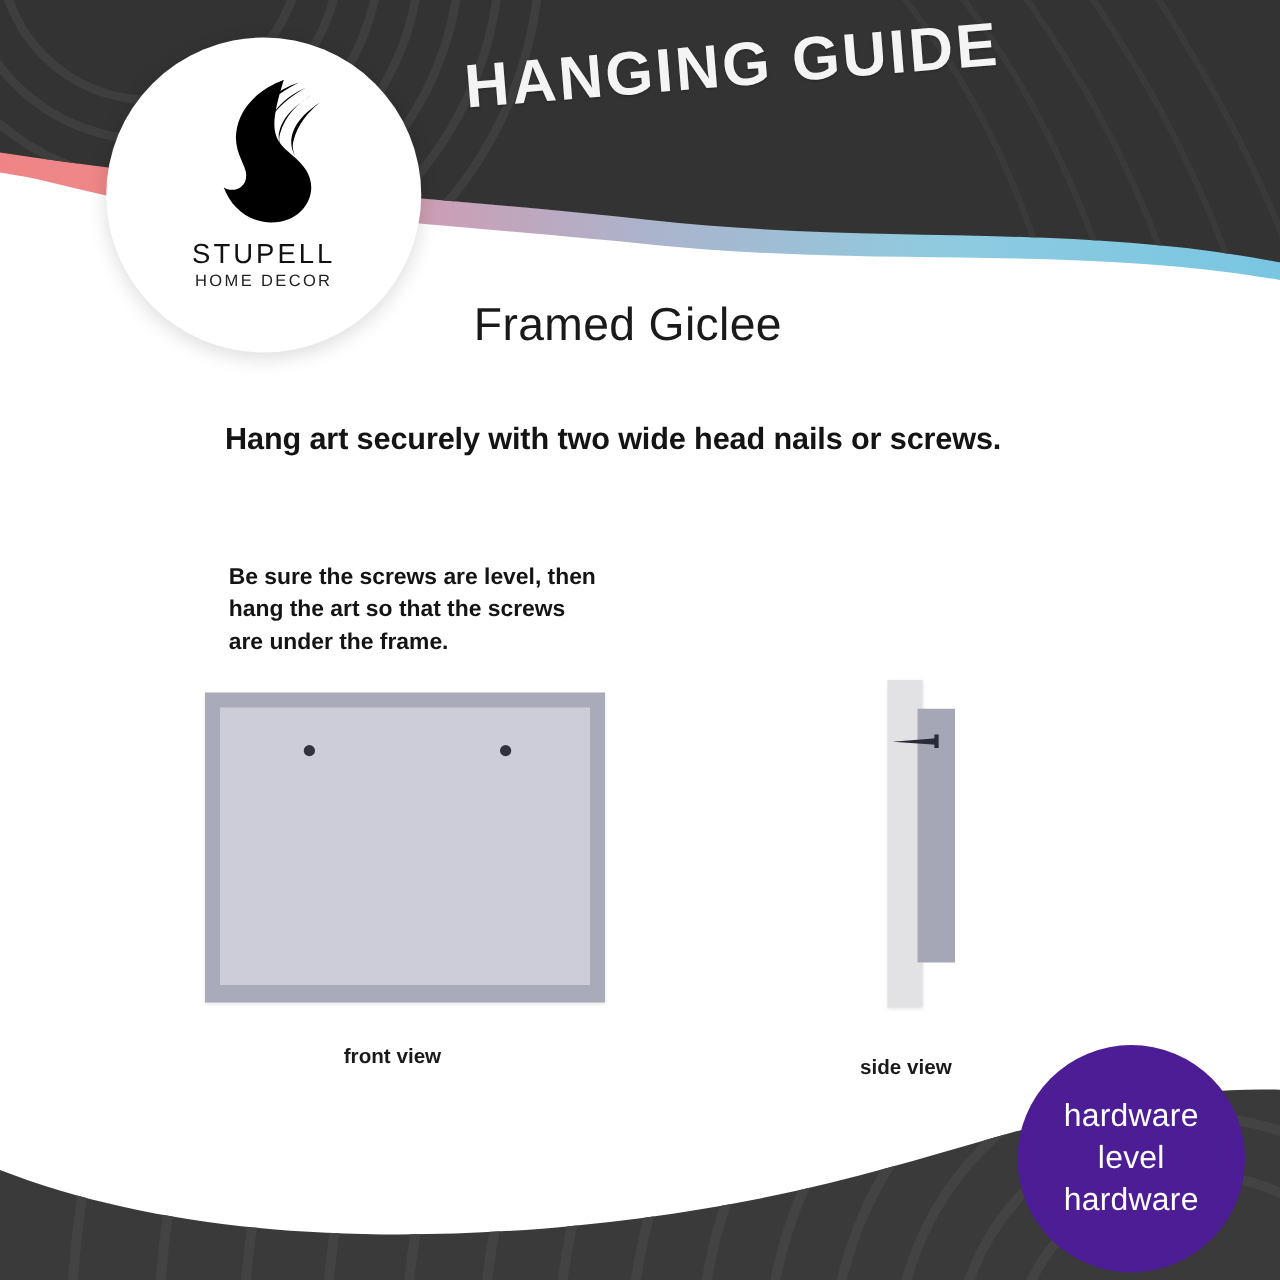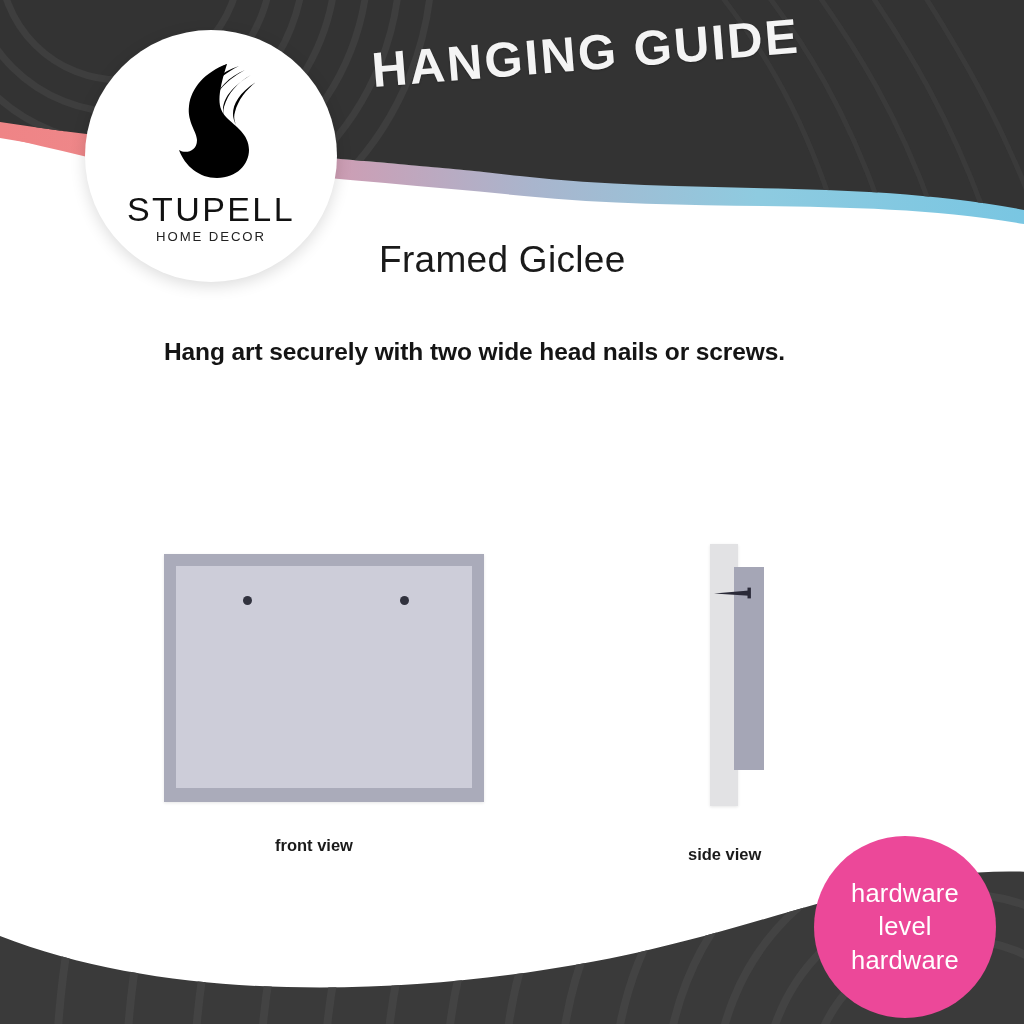--- a/index.html
+++ b/index.html
@@ -40,21 +40,21 @@
     flex-direction: column;
     align-items: center;
     justify-content: flex-start;
   }
   #logo-mark {
     margin-top: 30px;
     width: 112px;
     height: 128px;
   }
   #logo-wordmark {
-    font-size: 34px;
+    font-size: 22px;
     letter-spacing: 2.4px;
     color: #111111;
     font-weight: 400;
     line-height: 1;
     margin-top: 4px;
   }
   #logo-subwordmark {
     font-size: 13.2px;
     letter-spacing: 1.9px;
     color: #222222;
@@ -87,21 +87,21 @@
     top: 239px;
     font-size: 37px;
     color: #1a1a1a;
     font-weight: 400;
     letter-spacing: 0.3px;
     z-index: 4;
     white-space: nowrap;
   }
   #lede {
     position: absolute;
-    left: 164px;
+    left: 180px;
     top: 338px;
     font-size: 24.5px;
     color: #141414;
     font-weight: 600;
     letter-spacing: -0.1px;
     z-index: 4;
     white-space: nowrap;
   }
 
   
@@ -200,21 +200,21 @@
   }
 
   
   #promo-badge {
     position: absolute;
     left: 814px;
     top: 836px;
     width: 182px;
     height: 182px;
     border-radius: 50%;
-    background: #ec4899;
+    background: #4c1d95;
     z-index: 7;
     display: flex;
     flex-direction: column;
     align-items: center;
     justify-content: center;
     color: #ffffff;
   }
   #promo-badge span {
     display: block;
     font-size: 25.5px;
@@ -300,20 +300,21 @@
     </svg>
     <div id="logo-wordmark">STUPELL</div>
     <div id="logo-subwordmark">HOME DECOR</div>
   </div>
 
   <div id="guide-title">HANGING GUIDE</div>
 
   <div id="product-type">Framed Giclee</div>
   <div id="lede">Hang art securely with two wide head nails or screws.</div>
 
+  <div class="panel-caption" id="front-caption">Be sure the screws are level, then hang the art so that the screws are under the frame.</div>
 
   <div id="front-view-figure">
     <div id="front-view-mat">
       <div class="screw-dot" id="screw-dot-left"></div>
       <div class="screw-dot" id="screw-dot-right"></div>
     </div>
   </div>
 
   <div class="view-label" id="front-view-label">front view</div>
 

